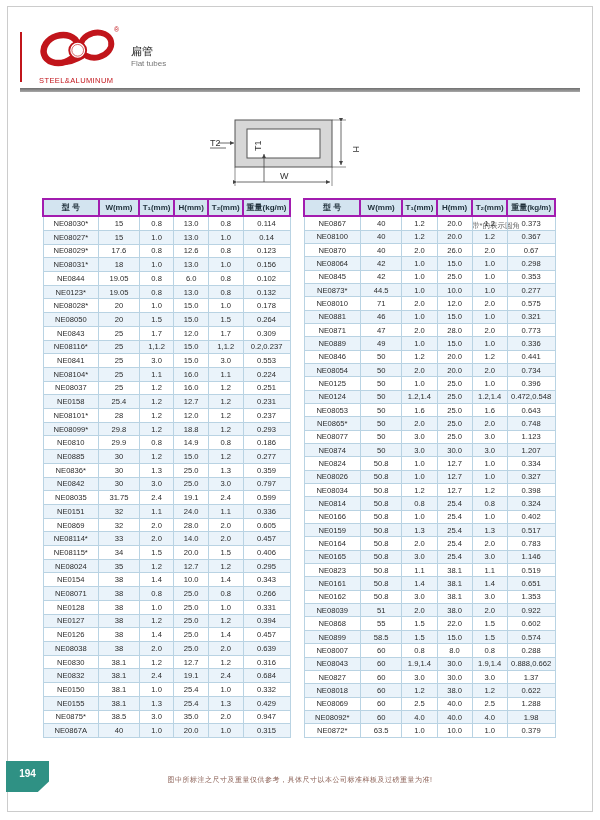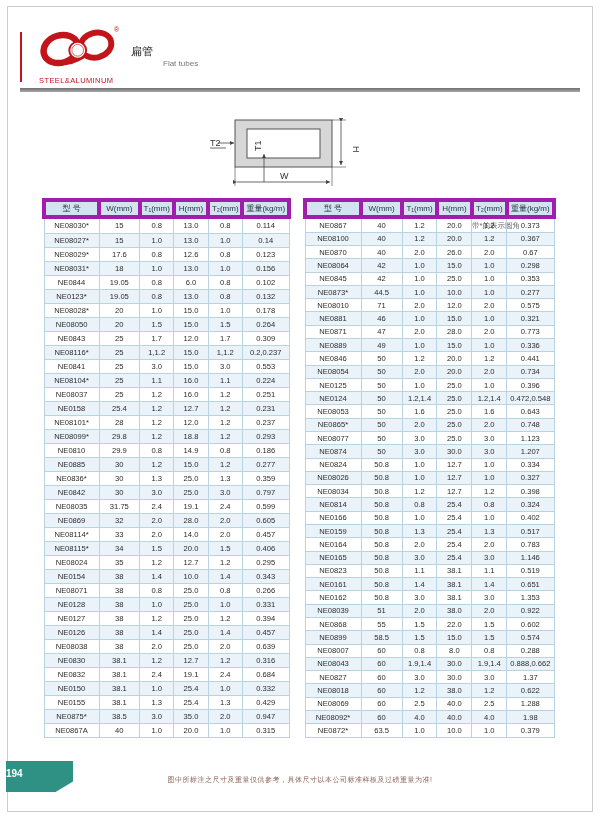--- a/index.html
+++ b/index.html
@@ -15,54 +15,54 @@
   .spine-accent { position:absolute; left:20px; top:32px; width:2px; height:50px; background:#c1151b; }
 
   
   .logo-svg { position:absolute; left:40px; top:24px; width:78px; height:50px; }
   .reg-mark { position:absolute; left:114px; top:26px; font-size:7px; color:#c1151b; }
   .brand-text {
     position:absolute; left:39px; top:76px; width:120px;
     font-size:7.5px; font-weight:normal; color:#c1151b; letter-spacing:0.4px;
   }
   .title-cn { position:absolute; left:131px; top:44px; font-size:11px; font-weight:normal; color:#222; }
-  .title-en { position:absolute; left:131px; top:59px; font-size:8px; color:#777;margin-left:32px; }
+  .title-en { position:absolute; left:131px; top:59px; font-size:8px; color:#777; }
   .header-rule { position:absolute; left:20px; top:88px; width:560px; height:4px;
     background:linear-gradient(#6f6f6f,#a8a8a8); }
 
   
   .diagram-svg { position:absolute; left:208px; top:110px; width:168px; height:90px; }
   .diagram-svg text { font-family:"Liberation Sans", sans-serif; font-size:9px; fill:#333; }
   .corner-note { position:absolute; left:472px; top:176px; font-size:7.5px; color:#666;margin-top:45px; }
 
   
   .spec-table-wrap { position:absolute; top:198px; }
   .spec-table-wrap.left  { left:42px;  width:249px; }
   .spec-table-wrap.right { left:303px; width:253px; }
   table.spec {
     width:100%; height:540px; border-collapse:collapse; table-layout:fixed;
   }
   table.spec th {
-    height:17px; background:#d3e4f0; border:4px solid #a21caf;
-    font-size:8px; font-weight:normal; color:#1f2f3a; text-align:center; vertical-align:middle;
+    height:17px; background:#d3e4f0; border:2px solid #a21caf;
+    font-size:8px; font-weight:bold; color:#1f2f3a; text-align:center; vertical-align:middle;
   }
   table.spec td {
     border:1px solid #b9d3e3; font-size:7.6px; color:#2b2b2b;
     text-align:center; vertical-align:middle; padding:0 1px;
     white-space:nowrap; overflow:hidden;
   }
   table.spec tr:nth-child(even) td { background:#eaf3fa; }
   col.c-model { width:22.5%; } col.c-w { width:16.5%; } col.c-t1 { width:14%; }
   col.c-h { width:14%; } col.c-t2 { width:14%; } col.c-wt { width:19%; }
 
   
   .page-number-badge {
-    position:absolute; left:6px; top:761px; width:67px; height:31px;
+    position:absolute; left:6px; top:761px; width:43px; height:31px;
     background:#2f9184; color:#ffffff; font-size:10px; font-weight:bold;
-    line-height:26px;
+    text-align:center; line-height:26px;
     clip-path:polygon(0 0, 100% 0, 100% 66%, 74% 100%, 0 100%);
   }
   .footnote {
     position:absolute; left:0; right:0; top:775px; text-align:center;
     font-size:7px; color:#8d6358; letter-spacing:0.5px;
   }
 </style>
 </head>
 <body>
 
@@ -297,20 +297,28 @@
           </tr>
           <tr>
             <td>NE08035</td>
             <td>31.75</td>
             <td>2.4</td>
             <td>19.1</td>
             <td>2.4</td>
             <td>0.599</td>
           </tr>
           <tr>
+            <td>NE0151</td>
+            <td>32</td>
+            <td>1.1</td>
+            <td>24.0</td>
+            <td>1.1</td>
+            <td>0.336</td>
+          </tr>
+          <tr>
             <td>NE0869</td>
             <td>32</td>
             <td>2.0</td>
             <td>28.0</td>
             <td>2.0</td>
             <td>0.605</td>
           </tr>
           <tr>
             <td>NE08114*</td>
             <td>33</td>

